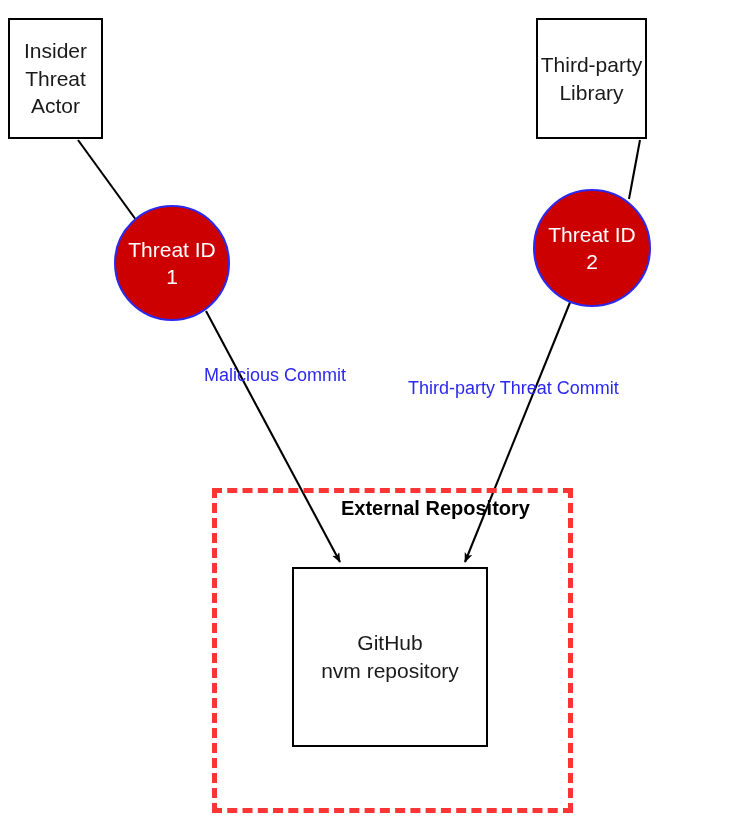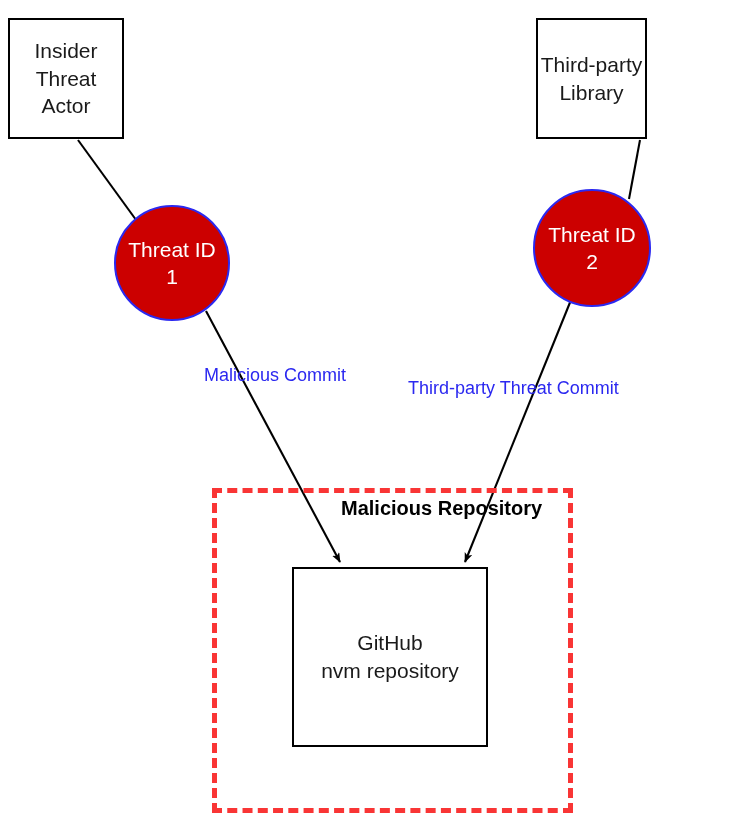--- a/index.html
+++ b/index.html
@@ -30,21 +30,21 @@
     display: flex;
     align-items: center;
     justify-content: center;
     text-align: center;
     color: #1a1a1a;
     font-size: 21px;
     line-height: 1.32;
     white-space: pre-line;
   }
   #box-insider-threat-actor {
-    left: 8px; top: 18px; width: 116px; height: 121px;
+    left: 8px; top: 18px; width: 95px; height: 121px;
   }
   #box-third-party-library {
     left: 536px; top: 18px; width: 111px; height: 121px;
   }
   #box-github-nvm-repository {
     left: 292px; top: 567px; width: 196px; height: 180px;
   }
   .threat-circle {
     position: absolute;
     box-sizing: border-box;
@@ -110,21 +110,21 @@
 
     <line x1="640" y1="140" x2="629" y2="199" stroke="#000000" stroke-width="2.1"></line>
 
     <line x1="206" y1="311" x2="340" y2="562" stroke="#000000" stroke-width="2.1" marker-end="url(#arrowhead)"></line>
 
     <line x1="571" y1="300" x2="465" y2="562" stroke="#000000" stroke-width="2.1" marker-end="url(#arrowhead)"></line>
   </svg>
 
   <div id="boundary-external-repository"></div>
 
-  <div id="boundary-label-external-repository">Malicious Repository</div>
+  <div id="boundary-label-external-repository">External Repository</div>
 
   <div class="node-box" id="box-insider-threat-actor">
     <span>Insider
 Threat Actor</span>
   </div>
 
   <div class="node-box" id="box-third-party-library">
     <span>Third-party
 Library</span>
   </div>

